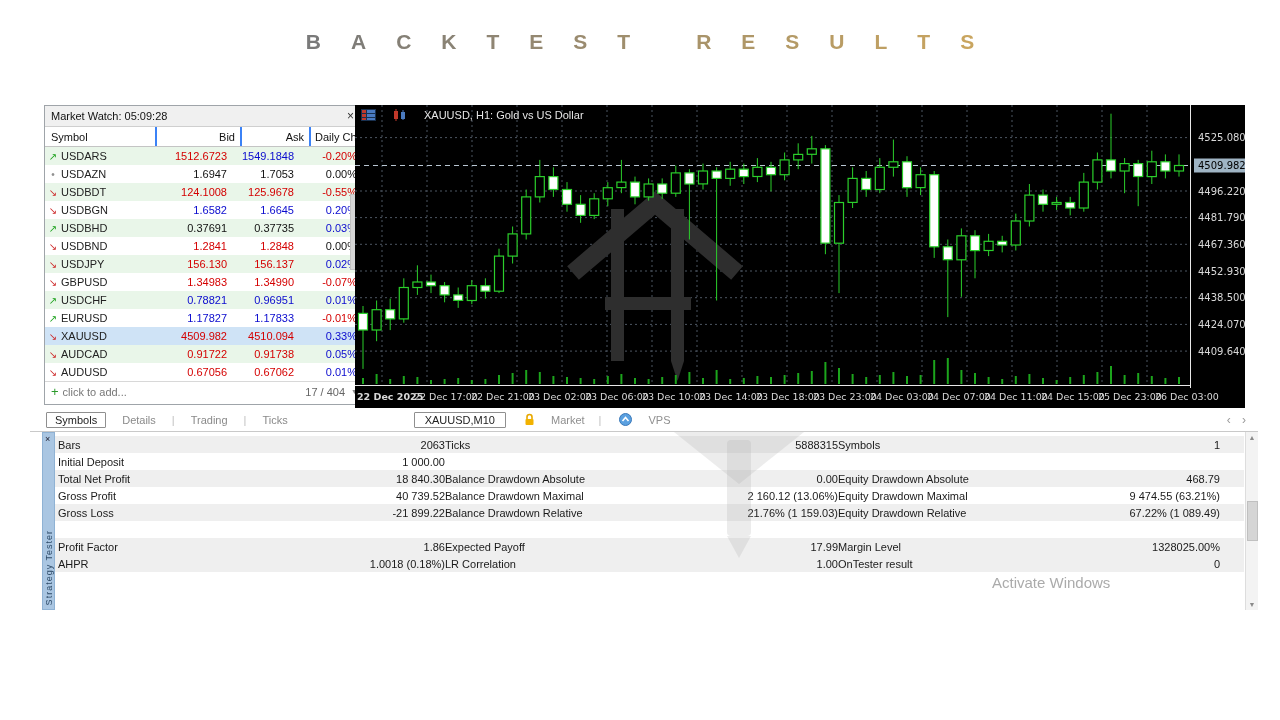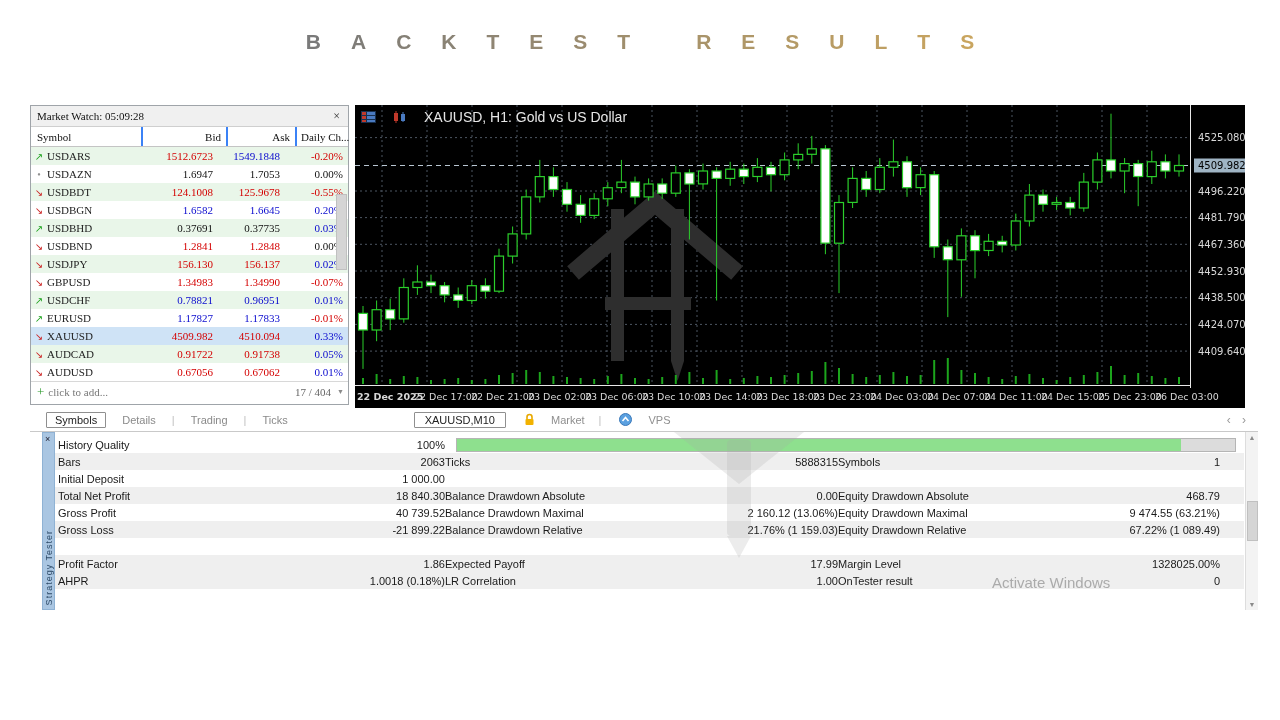--- a/index.html
+++ b/index.html
@@ -5,22 +5,22 @@
   html,body{margin:0;padding:0;}
   body{width:1280px;height:720px;background:#ffffff;overflow:hidden;position:relative;
        font-family:"Liberation Sans","DejaVu Sans",sans-serif;-webkit-font-smoothing:antialiased;}
 
   
   #title{position:absolute;top:30px;left:0;width:100%;text-align:center;font-size:21px;font-weight:bold;}
   #title span{margin:0 15px;}
   #title .sp{display:inline-block;width:6px;}
 
   
-  #mw{position:absolute;left:30px;top:105px;width:317px;height:298px;background:#fff;
-      border:1px solid #9fa4a9;font-size:11px;color:#111;font-family:Liberation Serif, serif;}
+  #mw{position:absolute;left:44px;top:105px;width:317px;height:298px;background:#fff;
+      border:1px solid #9fa4a9;font-size:11px;color:#111;}
   .mw-head{height:20px;background:#f0f0f0;border-bottom:1px solid #cfcfcf;display:flex;align-items:center;padding:0 6px;}
   .mw-head .t{flex:1;}
   .mw-x{color:#333;font-size:12px;cursor:default;padding:0 2px;}
   .mw-cols{height:19px;display:flex;align-items:center;border-bottom:1px solid #c4c4c4;background:#fff;}
   .mw-cols>div{border-right:2px solid #3b82f6;height:100%;display:flex;align-items:center;}
   .c-sym{flex:0 0 104px;padding-left:6px;}
   .c-bid{flex:0 0 78px;justify-content:flex-end;padding-right:5px;}
   .c-ask{flex:0 0 62px;justify-content:flex-end;padding-right:5px;}
   .c-chg{flex:0 0 54px;padding-left:4px;}
   .c-scr{flex:1;justify-content:center;border-right:none !important;color:#8a8a8a;font-size:7px;}
@@ -52,21 +52,21 @@
   .vol{stroke:#1ca51c;stroke-width:2;}
   .cpl{stroke:#b9c6d2;stroke-width:1;stroke-dasharray:5,4;}
   .bord{stroke:#e8e8e8;stroke-width:1;}
   .plbl{fill:#d8d8d8;font-size:10px;font-family:"DejaVu Sans",sans-serif;}
   .ctag{fill:#9fb4c4;}
   .ctxt{fill:#000;font-size:10px;font-family:"DejaVu Sans",sans-serif;}
   .tlbl{fill:#d8d8d8;font-size:9.5px;font-family:"DejaVu Sans",sans-serif;}
   .tlbl.b{font-weight:bold;}
   .wm{fill:#2e2e2e;}
   .wmln{fill:none;stroke:#2e2e2e;stroke-width:18;}
-  #chartHead{position:absolute;left:6px;top:4px;display:flex;align-items:center;gap:17px;color:#e6e6e6;font-size:14px;}
+  #chartHead{position:absolute;left:6px;top:4px;display:flex;align-items:center;gap:17px;color:#e6e6e6;font-size:11px;}
 
   
   #band{position:absolute;left:30px;top:408px;width:1228px;height:23px;background:#fff;border-bottom:1px solid #c9c9c9;
         font-size:11px;color:#8a8a8a;display:flex;align-items:center;}
   .tabs-left{display:flex;align-items:center;margin-left:16px;gap:8px;}
   .tab{padding:1px 8px;}
   .tab.active{border:1px solid #8f8f8f;background:#fff;color:#222;border-radius:1px;}
   .tsep{color:#c0c0c0;}
   #chartTab{margin-left:118px;border:1px solid #8f8f8f;background:#fff;color:#222;padding:1px 10px;border-radius:1px;}
   .band-grp{display:flex;align-items:center;gap:16px;margin-left:18px;color:#8f8f8f;}
@@ -506,31 +506,20 @@
   </div>
   <div class="band-arrows">‹ ›</div>
 </div>
 
 <div id="tester">
   <div id="strip">
     <span class="sx">×</span>
     <span class="slabel">Strategy Tester</span>
   </div>
   <div id="trows">
-      <div class="trow">
-        <span class="tl">History Quality</span>
-        <span class="tv">100%</span>
-        <span class="tl"></span>
-        <span class="tv"></span>
-        <span class="tl"></span>
-        <span class="tv"></span>
-        <div class="pbar">
-          <div class="fill" style="width:93%"></div>
-        </div>
-      </div>
       <div class="trow shade">
         <span class="tl">Bars</span>
         <span class="tv">2063</span>
         <span class="tl">Ticks</span>
         <span class="tv">5888315</span>
         <span class="tl">Symbols</span>
         <span class="tv">1</span>
       </div>
       <div class="trow">
         <span class="tl">Initial Deposit</span>

